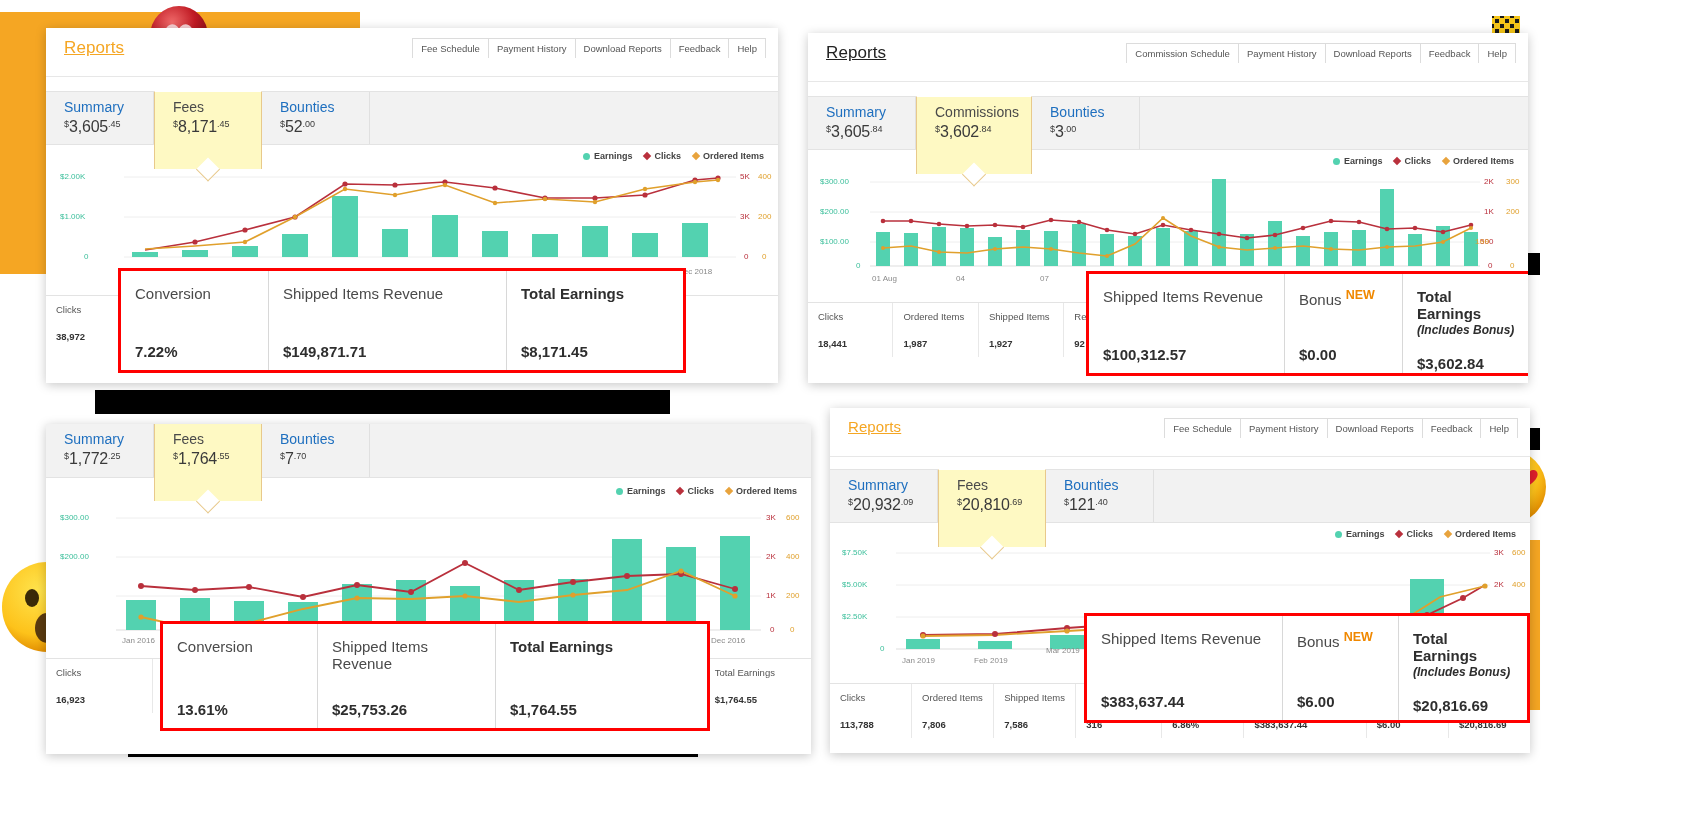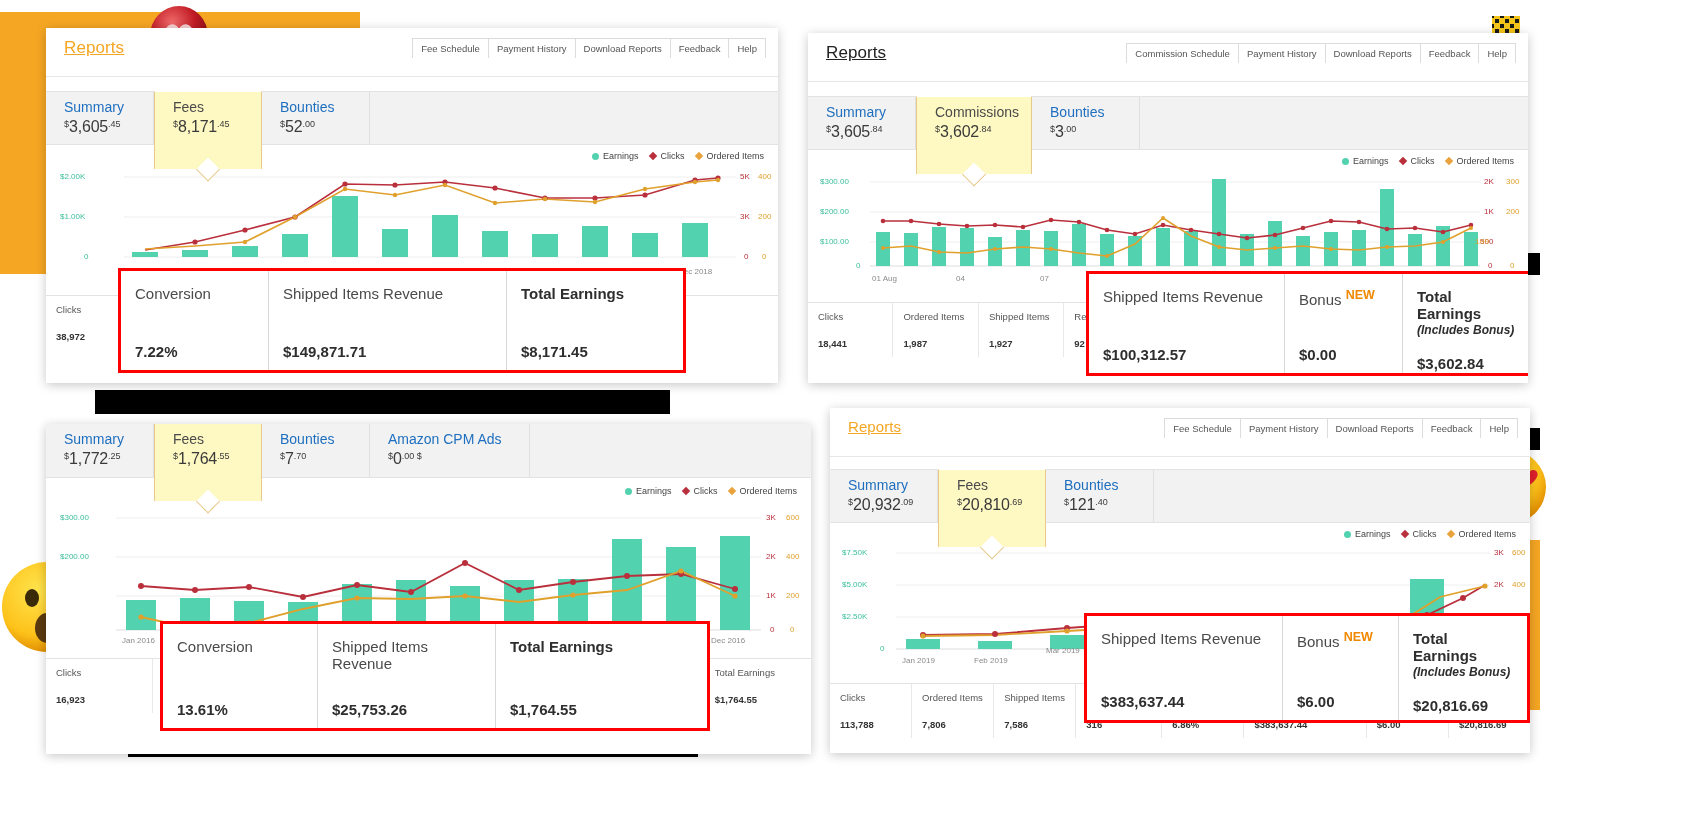--- a/index.html
+++ b/index.html
@@ -104,21 +104,21 @@
     border-bottom:1px solid #e8c98b;
   }
 
   
   .chartwrap { position:relative; background:#fff; }
   .legend {
     position:absolute; right:14px; top:6px;
     display:flex; gap:12px; align-items:center;
     font-size:9px; color:#444;
   }
-  .lg { display:flex; align-items:center; gap:4px; }
+  .lg { display:flex; align-items:center; gap:4px;font-weight:bold; }
   .dot { width:7px; height:7px; border-radius:50%; background:#53d2b0; display:inline-block; }
   .dia { width:6px; height:6px; transform:rotate(45deg); display:inline-block; }
   .dia.red { background:#b9303c; }
   .dia.amber { background:#e8a33d; }
 
   .plot { position:absolute; left:0; top:0; width:100%; height:100%; }
 
   .axl { position:absolute; font-size:8px; white-space:nowrap; }
   .axl.left  { color:#3cbf9b; }
   .axl.clk   { color:#b9303c; }
@@ -577,26 +577,20 @@
         <div class="sumval">
           <span class="cur">$</span><span class="big">1,764</span><span class="dec">.55</span>
         </div>
       </div>
       <div class="sumcell">
         <div class="sumlabel">Bounties</div>
         <div class="sumval">
           <span class="cur">$</span><span class="big">7</span><span class="dec">.70</span>
         </div>
       </div>
-      <div class="sumcell" style="min-width:160px;">
-        <div class="sumlabel">Amazon CPM Ads</div>
-        <div class="sumval">
-          <span class="cur">$</span><span class="big">0</span><span class="dec">.00 $</span>
-        </div>
-      </div>
       <div class="sumcell" style="flex:1;"></div>
     </div>
 
     <div class="chartwrap" style="height:180px;">
       <div class="legend" style="top:8px;">
         <span class="lg">
             <i class="dot"></i>
             <span>Earnings</span>
           </span>
         <span class="lg">

